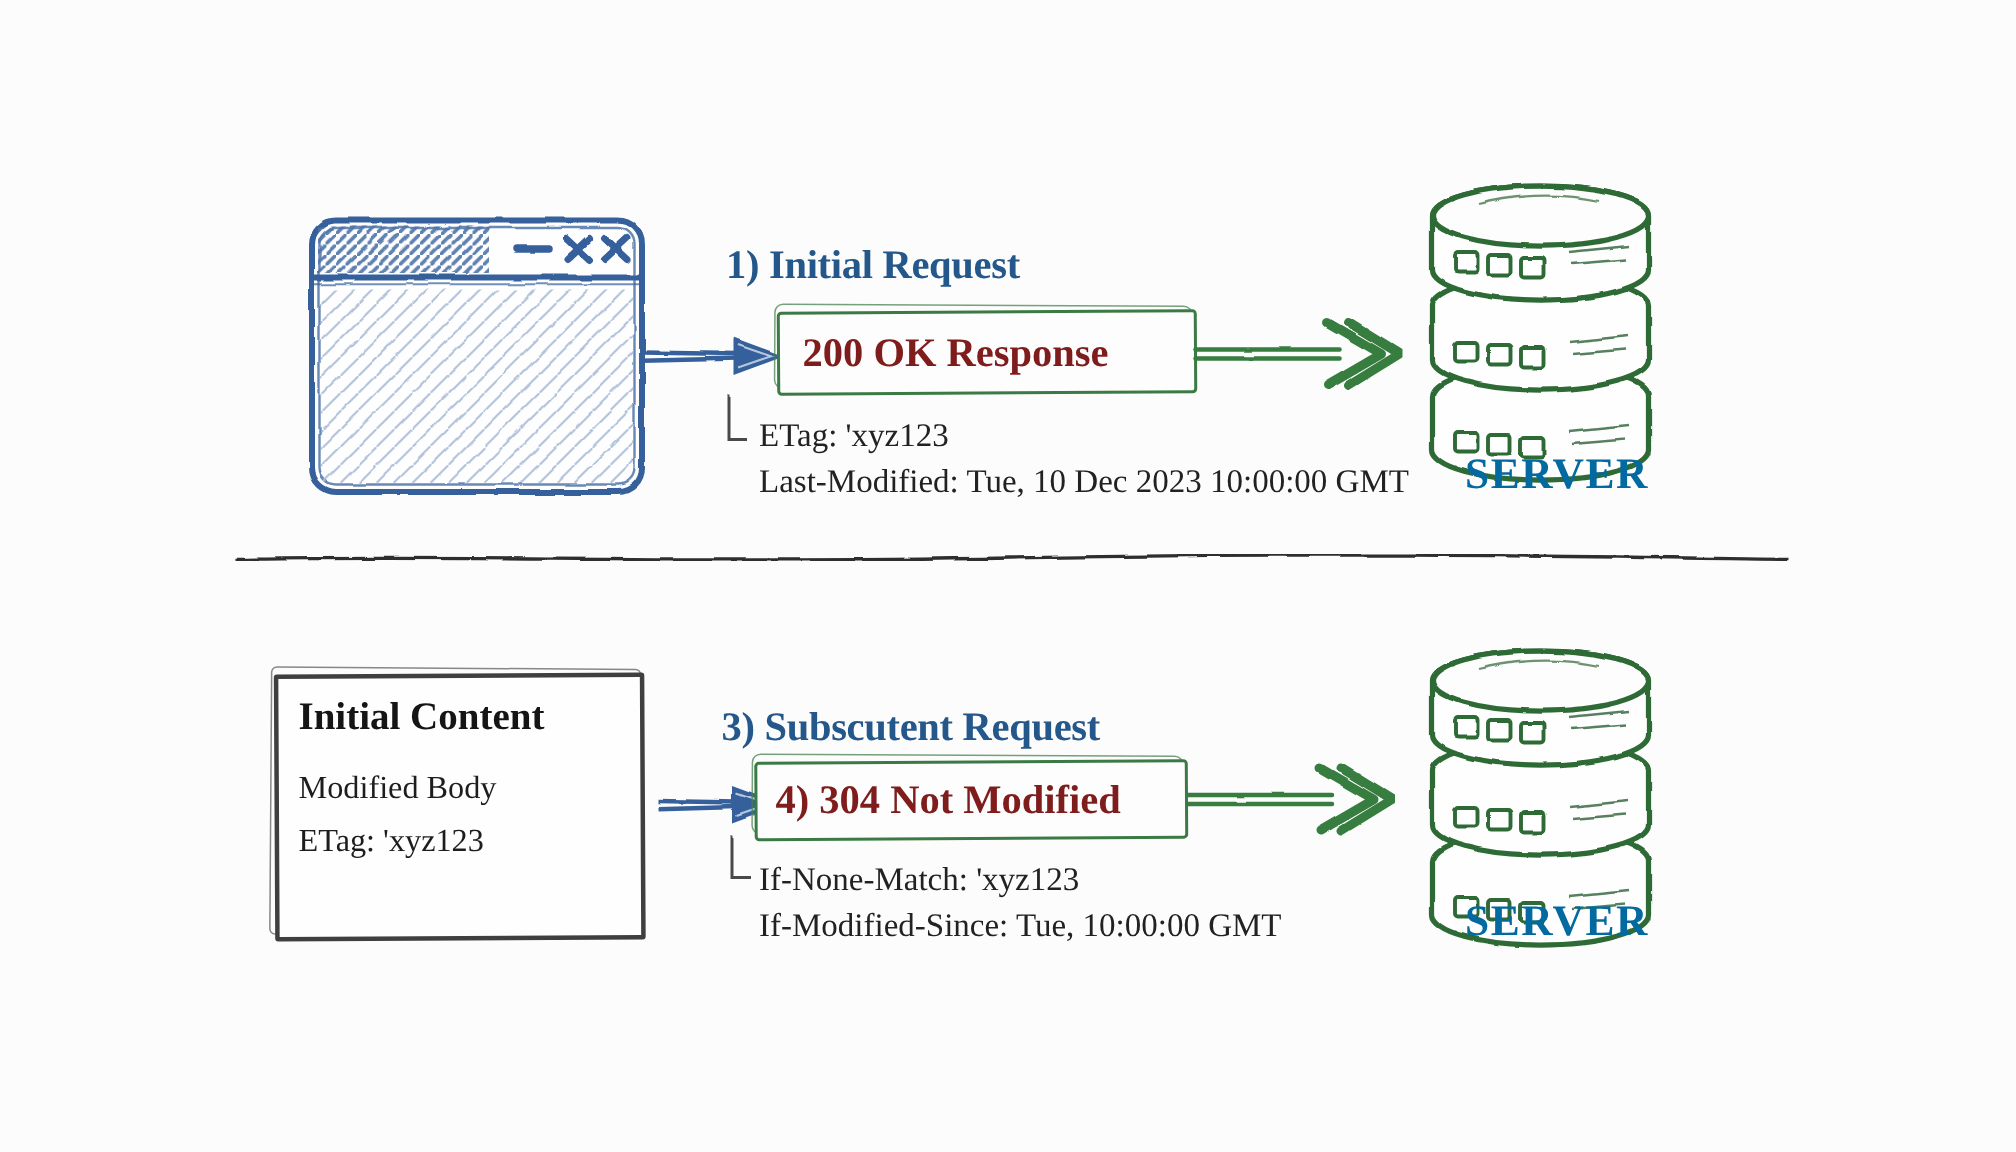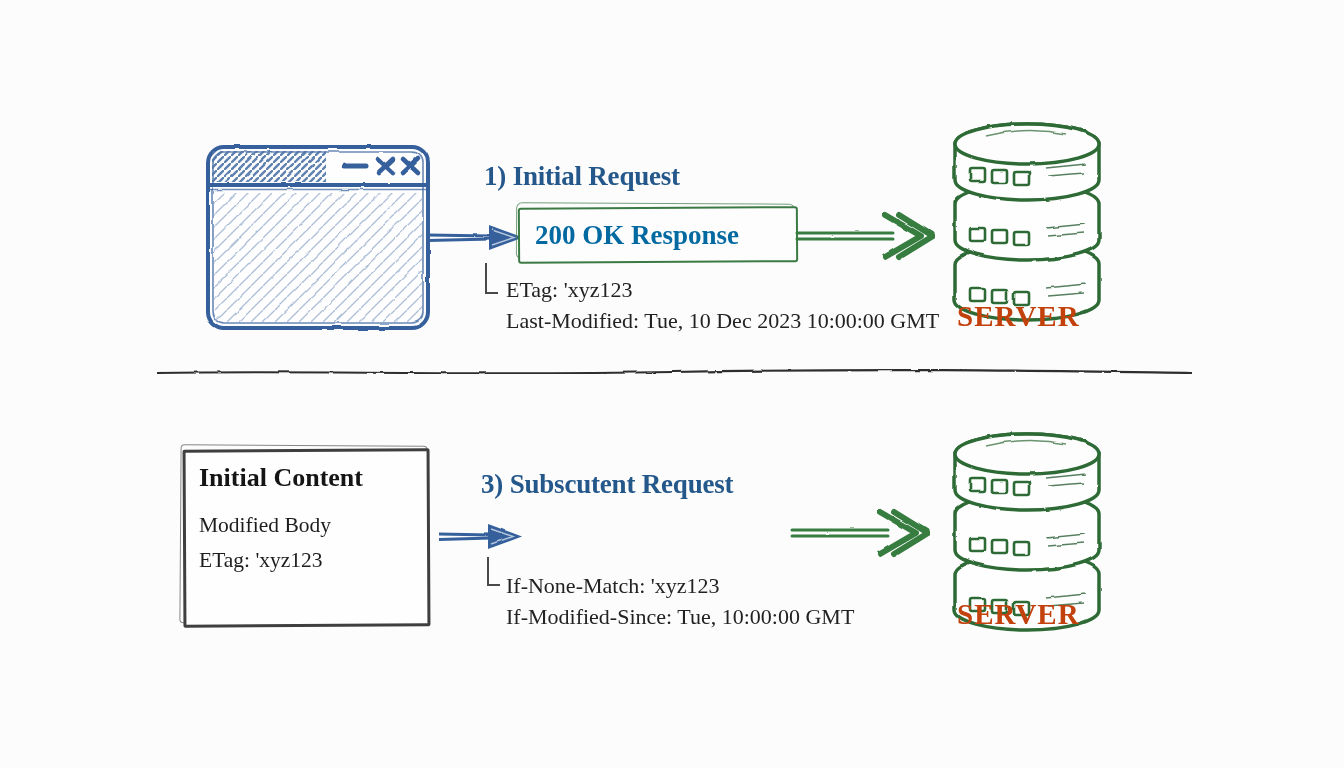--- a/index.html
+++ b/index.html
@@ -18,37 +18,37 @@
   .sketch-box .layer1{
     position:absolute;inset:0;border:2.6px solid #3b7a44;border-radius:3px;
     transform:rotate(-0.35deg);background:#fdfdfd;
   }
   .sketch-box .layer2{
     position:absolute;inset:-4px 3px 3px -2px;border:1.6px solid #4a8253;border-radius:6px;
     transform:rotate(0.3deg);opacity:.75;
   }
   .sketch-box .box-label{
     position:absolute;inset:0;display:flex;align-items:center;padding-left:17px;
-    font-size:27px;font-weight:bold;color:#0369a1;white-space:nowrap;
+    font-size:27px;font-weight:bold;color:#7f1d1d;white-space:nowrap;
   }
   .cache-box .layer1{
     position:absolute;inset:0;border:3px solid #3f3f3f;border-radius:2px;
     transform:rotate(-0.3deg);background:#fefefe;
   }
   .cache-box .layer2{
     position:absolute;inset:-4px 3px 3px -3px;border:1.5px solid #555;border-radius:4px;
     transform:rotate(0.4deg);opacity:.7;
   }
   .cache-title{
     position:absolute;left:16px;top:14px;font-size:26px;font-weight:bold;color:#151515;white-space:nowrap;
   }
   .cache-line{position:absolute;left:16px;font-size:21.5px;color:#1d1d1d;white-space:nowrap;}
   .server-label{
-    font-size:29px;font-weight:bold;color:#c2410c;letter-spacing:1px;
-    width:162px;white-space:nowrap;
+    font-size:29px;font-weight:bold;color:#0369a1;letter-spacing:1px;
+    width:162px;text-align:center;white-space:nowrap;
   }
 </style>
 </head>
 <body>
 
 <div class="canvas">
 
   <svg width="0" height="0" style="position:absolute" aria-hidden="true">
     <defs>
       <filter id="rough" x="-12%" y="-12%" width="124%" height="124%">
@@ -155,20 +155,25 @@
     <g filter="url(#rough)">
       <path d="M2,14 L54,15" stroke="#35609c" stroke-width="3" fill="none"></path>
       <path d="M2,19.5 L54,18" stroke="#35609c" stroke-width="3" fill="none"></path>
       <polygon points="51,4 85,16.5 51,29" fill="#35609c"></polygon>
       <path d="M54,9 L76,16.5 L54,24" stroke="#eef2f8" stroke-width="1.4" fill="none" opacity="0.7"></path>
     </g>
   </svg>
 
   <div class="abs step-heading" style="left:481px;top:469px">3) Subscutent Request</div>
 
+  <div class="sketch-box" style="left:503px;top:507px;width:289px;height:53px">
+    <div class="layer2"></div>
+    <div class="layer1"></div>
+    <div class="box-label" style="padding-left:14px">4) 304 Not Modified</div>
+  </div>
 
   <svg class="abs" style="left:790px;top:505px" width="140" height="56" viewBox="0 0 140 56">
     <g filter="url(#rough)" fill="none" stroke="#377d41" stroke-linecap="round" stroke-linejoin="round">
       <path d="M2,25 H98" stroke-width="3"></path>
       <path d="M2,31 H98" stroke-width="3"></path>
       <path d="M90,7 L126,28 L90,49" stroke-width="6"></path>
       <path d="M104,7 L138,28 L104,49" stroke-width="6"></path>
     </g>
   </svg>
 

